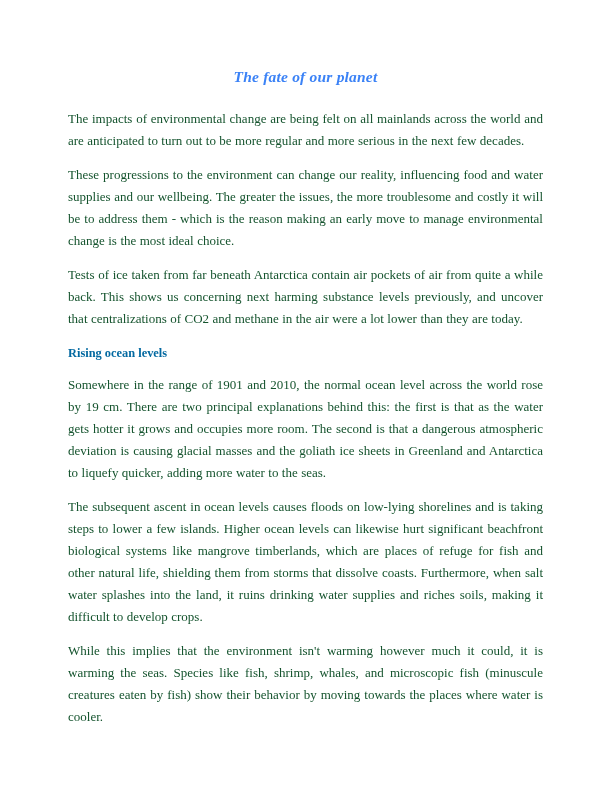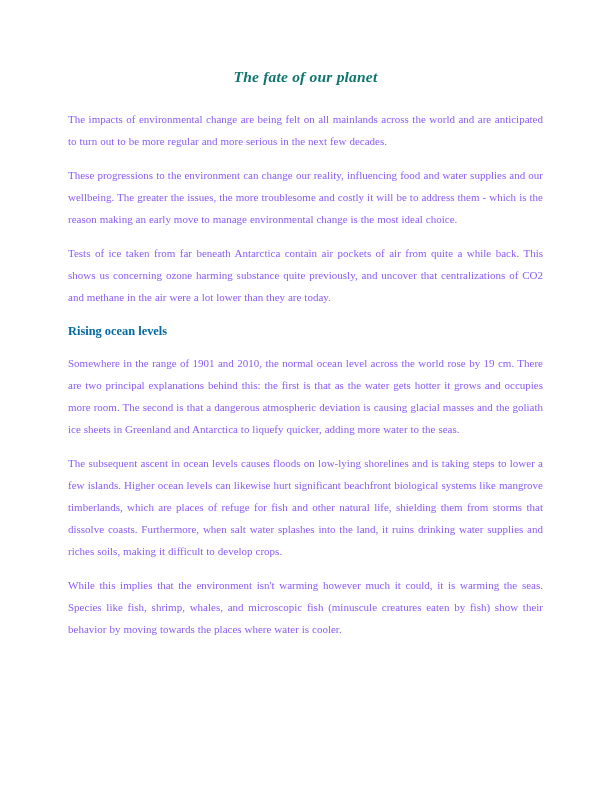--- a/index.html
+++ b/index.html
@@ -21,30 +21,30 @@
   }
 
   .doc-title {
     font-family: "Liberation Serif", "DejaVu Serif", serif;
     font-size: 15.5px;
     font-weight: bold;
     font-style: italic;
     text-align: center;
     margin: 0 0 22px 0;
     letter-spacing: 0.2px;
-    color: #0f766e;
+    color: #3b82f6;
   }
 
   .body-para {
-    font-size: 11px;
+    font-size: 13px;
     line-height: 22px;
     text-align: justify;
     text-justify: inter-word;
     margin: 0 0 12px 0;
-    color: #8b5cf6;
+    color: #14532d;
     word-spacing: 0.2px;
   }
 
   .body-para:last-child {
     margin-bottom: 10px;
   }
 
   .section-heading {
     font-size: 12.4px;
     line-height: 22px;
@@ -58,21 +58,21 @@
 <body>
 
 <div class="page">
 
   <h1 class="doc-title">The fate of our planet</h1>
 
   <p class="body-para">The impacts of environmental change are being felt on all mainlands across the world and are anticipated to turn out to be more regular and more serious in the next few decades.</p>
 
   <p class="body-para">These progressions to the environment can change our reality, influencing food and water supplies and our wellbeing. The greater the issues, the more troublesome and costly it will be to address them - which is the reason making an early move to manage environmental change is the most ideal choice.</p>
 
-  <p class="body-para">Tests of ice taken from far beneath Antarctica contain air pockets of air from quite a while back. This shows us concerning ozone harming substance quite previously, and uncover that centralizations of CO2 and methane in the air were a lot lower than they are today.</p>
+  <p class="body-para">Tests of ice taken from far beneath Antarctica contain air pockets of air from quite a while back. This shows us concerning next harming substance levels previously, and uncover that centralizations of CO2 and methane in the air were a lot lower than they are today.</p>
 
   <h2 class="section-heading">Rising ocean levels</h2>
 
   <p class="body-para">Somewhere in the range of 1901 and 2010, the normal ocean level across the world rose by 19 cm. There are two principal explanations behind this: the first is that as the water gets hotter it grows and occupies more room. The second is that a dangerous atmospheric deviation is causing glacial masses and the goliath ice sheets in Greenland and Antarctica to liquefy quicker, adding more water to the seas.</p>
 
   <p class="body-para">The subsequent ascent in ocean levels causes floods on low-lying shorelines and is taking steps to lower a few islands. Higher ocean levels can likewise hurt significant beachfront biological systems like mangrove timberlands, which are places of refuge for fish and other natural life, shielding them from storms that dissolve coasts. Furthermore, when salt water splashes into the land, it ruins drinking water supplies and riches soils, making it difficult to develop crops.</p>
 
 
   <p class="body-para">While this implies that the environment isn't warming however much it could, it is warming the seas. Species like fish, shrimp, whales, and microscopic fish (minuscule creatures eaten by fish) show their behavior by moving towards the places where water is cooler.</p>
 

